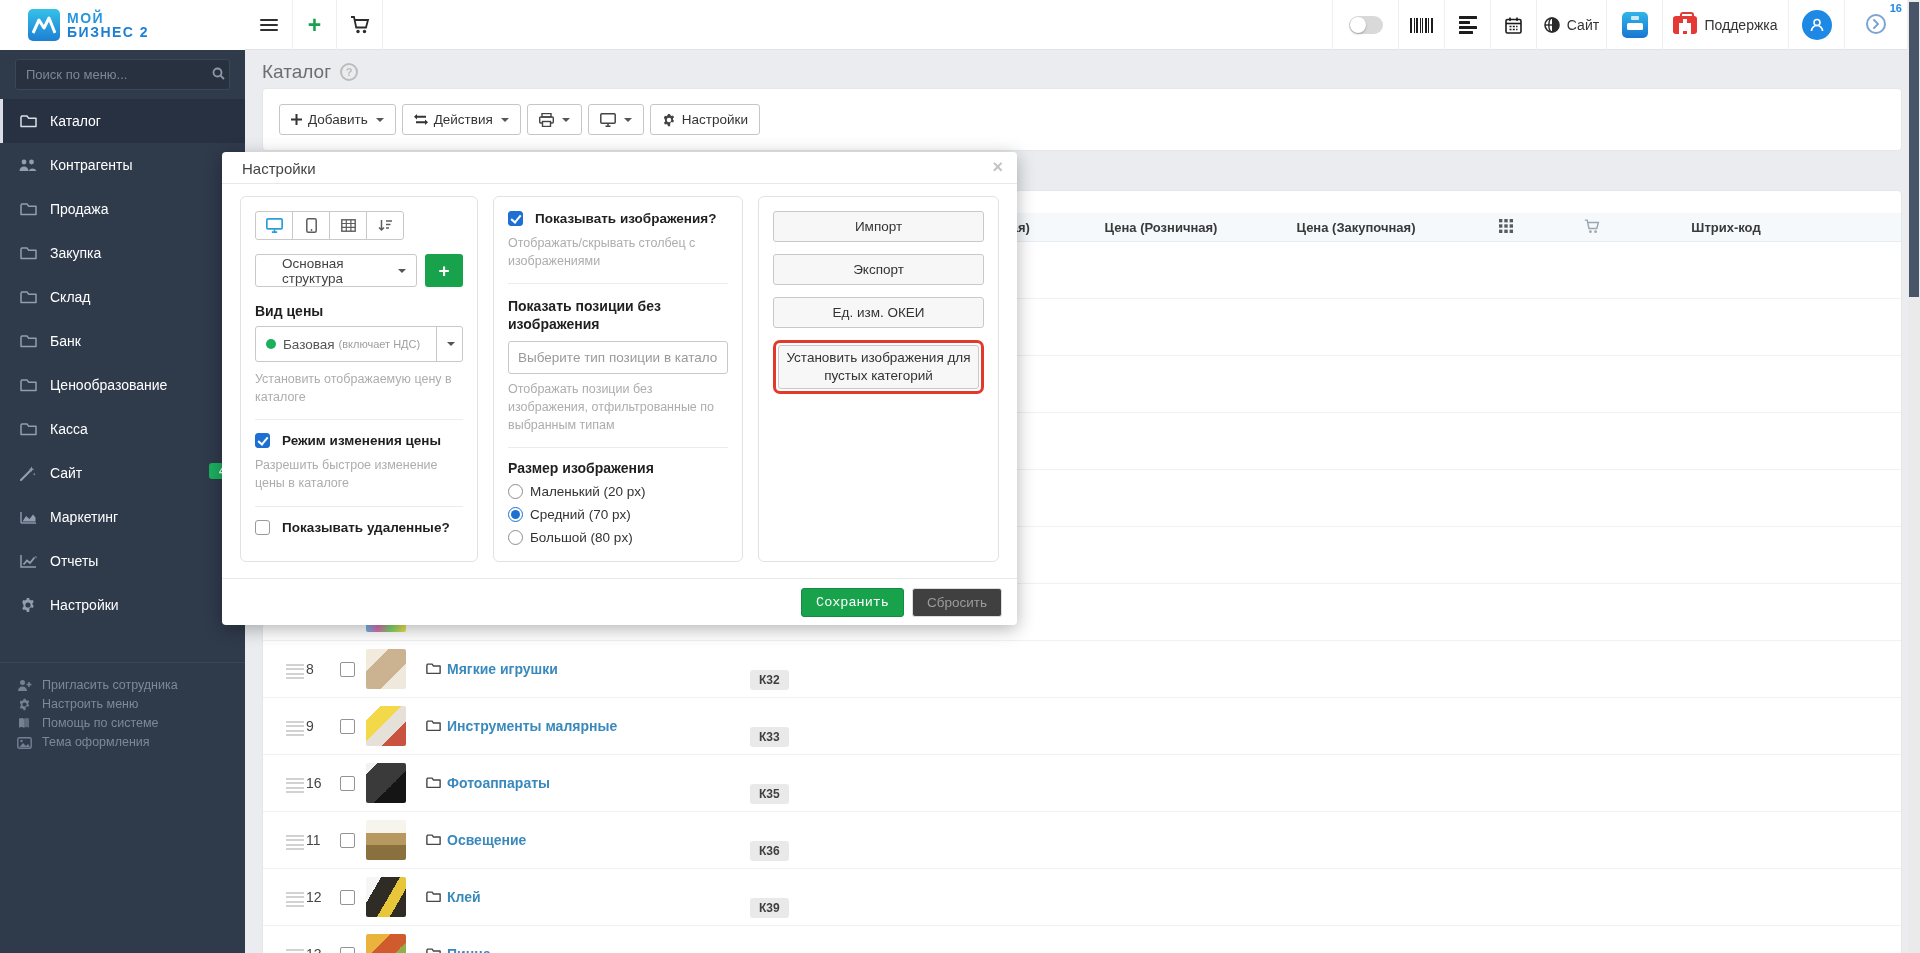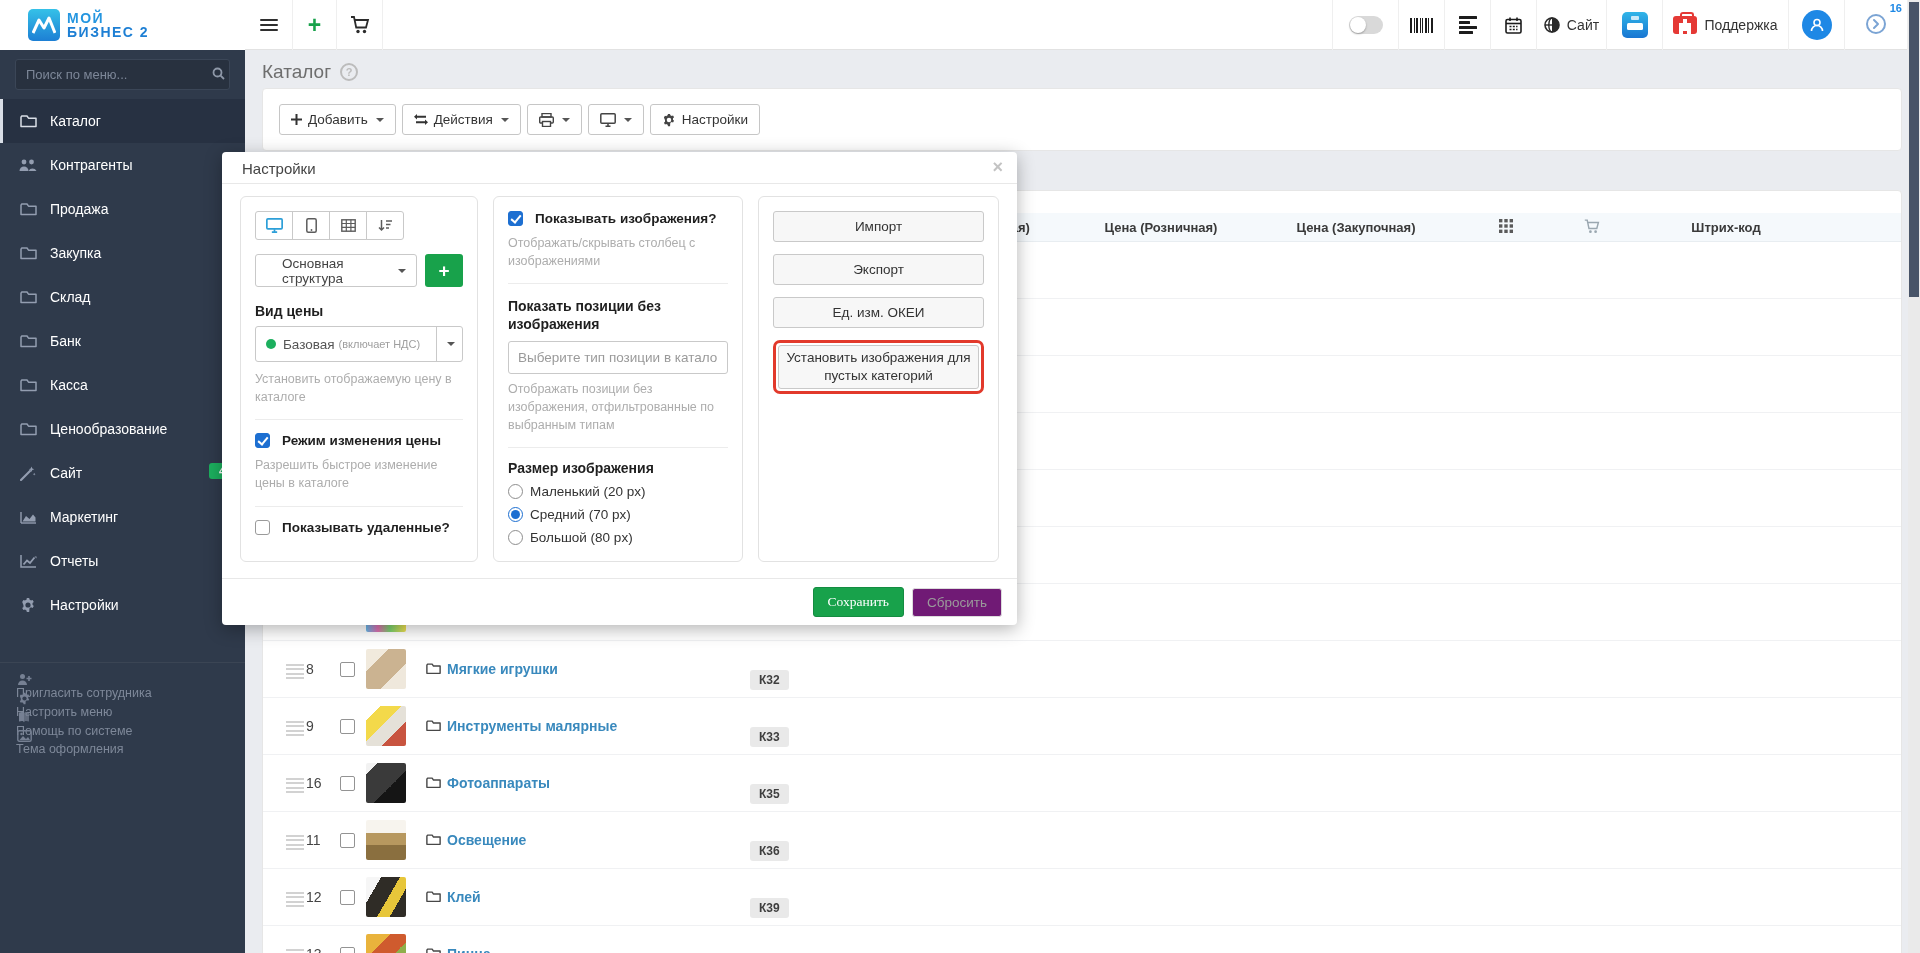--- a/index.html
+++ b/index.html
@@ -53,21 +53,21 @@
   .mi { height:44px; display:flex; align-items:center; padding-left:19px; cursor:pointer; position:relative; }
   .mi .ico { width:18px; color:#939db0; display:flex; justify-content:center; flex:none; }
   .mi .lbl { color:#ffffff; font-size:14px; margin-left:13px; }
   .mi.active { background:#273142; }
   .mi.active::before { content:""; position:absolute; left:0; top:0; width:3px; height:100%; background:#d9dee6; }
   .mi.active .lbl { color:#fff; }
   .mi.active .ico { color:#d9dee6; }
   .mi .mbadge { position:absolute; right:10px; top:12px; background:#1caf5e; color:#fff; font-size:11px; font-weight:700;
                 padding:2px 10px; border-radius:3px; }
   .side-util { position:absolute; left:0; top:612px; width:100%; border-top:1px solid #3b4554; padding:10px 0 0 16px; }
-  .ui-link { display:flex; align-items:flex-start; height:19px; color:#7e8899; font-size:12.5px; cursor:pointer;flex-direction:column; }
+  .ui-link { display:flex; align-items:flex-end; height:19px; color:#7e8899; font-size:12.5px; cursor:pointer; }
   .ui-link .ico { width:16px; margin-right:10px; display:flex; justify-content:center; color:#768093; }
 
   
   .main { position:absolute; left:245px; top:50px; width:1675px; height:903px; background:#eaecf0; }
   .page-head { position:absolute; left:17px; top:11px; display:flex; align-items:center; gap:9px; }
   .page-title { font-size:19px; color:#6e6e6e; }
   .help-circ { width:18px; height:18px; border:2px solid #bcbcbc; color:#bcbcbc; border-radius:50%;
                font-size:11px; font-weight:700; display:flex; align-items:center; justify-content:center; }
   .toolbar-card { position:absolute; left:17px; top:38px; width:1640px; height:63px; background:#fff;
                   border:1px solid #e6e6e6; border-radius:4px; padding:15px 16px; display:flex; gap:6px; }
@@ -141,22 +141,22 @@
   .rad.on::after { content:""; position:absolute; left:2px; top:2px; width:9px; height:9px; border-radius:50%; background:#1d6fd1; }
   .radlbl { font-size:13.5px; color:#333; }
   .mabtn { display:block; width:100%; height:31px; background:#f7f7f7; border:1px solid #c9c9c9; border-radius:3px;
            font-size:13.5px; color:#333; cursor:pointer; margin-top:12px; font-family:"Liberation Sans",sans-serif; }
   .mabtn:first-child { margin-top:0; }
   .redwrap { margin-top:12px; border:3px solid #e2392b; border-radius:7px; padding:2px; }
   .mabtn.two { height:44px; line-height:1.3; margin-top:0; }
   .m-foot { height:47px; border-top:1px solid #e8e8e8; display:flex; justify-content:flex-end; align-items:center;
             padding-right:15px; gap:8px; }
   .savebtn { background:#18a24b; border:1px solid #148c41; color:#fff; font-size:13.5px; padding:6px 14px;
-             border-radius:3px; cursor:pointer; font-family:Liberation Serif, serif; }
-  .resetbtn { background:#701a75; border:1px solid #dcdcdc; color:#9b9b9b; font-size:13.5px; padding:6px 14px;
+             border-radius:3px; cursor:pointer; font-family:Liberation Mono, monospace; }
+  .resetbtn { background:#404040; border:1px solid #dcdcdc; color:#9b9b9b; font-size:13.5px; padding:6px 14px;
               border-radius:3px; cursor:pointer; font-family:"Liberation Sans",sans-serif; }
 
   
   .scrollbar { position:absolute; right:0; top:0; width:12px; height:953px; background:#eaeaea; z-index:200; }
   .scrollthumb { position:absolute; left:1px; top:2px; width:10px; height:295px; background:#485468; }
 </style>
 </head>
 <body>
 
 <div class="topbar">
@@ -323,29 +323,29 @@
           </svg>
         </span>
       <span class="lbl">Банк</span>
     </div>
     <div class="mi">
       <span class="ico">
           <svg width="17" height="14" viewBox="0 0 17 14">
             <path d="M1 3.2V12.5H16V4.2H8.5L7 2H1.8Z" fill="none" stroke="currentColor" stroke-width="1.5" stroke-linejoin="round"></path>
           </svg>
         </span>
+      <span class="lbl">Ценообразование</span>
+    </div>
+    <div class="mi">
+      <span class="ico">
+          <svg width="17" height="14" viewBox="0 0 17 14">
+            <path d="M1 3.2V12.5H16V4.2H8.5L7 2H1.8Z" fill="none" stroke="currentColor" stroke-width="1.5" stroke-linejoin="round"></path>
+          </svg>
+        </span>
       <span class="lbl">Касса</span>
-    </div>
-    <div class="mi">
-      <span class="ico">
-          <svg width="17" height="14" viewBox="0 0 17 14">
-            <path d="M1 3.2V12.5H16V4.2H8.5L7 2H1.8Z" fill="none" stroke="currentColor" stroke-width="1.5" stroke-linejoin="round"></path>
-          </svg>
-        </span>
-      <span class="lbl">Ценообразование</span>
     </div>
     <div class="mi">
       <span class="ico">
           <svg width="16" height="16" viewBox="0 0 16 16">
             <path d="M1 15 L10 6" stroke="currentColor" stroke-width="2.2" stroke-linecap="round"></path>
             <path d="M11.5 1.5l.8 2 2 .8-2 .8-.8 2-.8-2-2-.8 2-.8Z" fill="currentColor"></path>
             <path d="M14.2 7.8l.4 1 1 .4-1 .4-.4 1-.4-1-1-.4 1-.4Z" fill="currentColor"></path>
           </svg>
         </span>
       <span class="lbl">Сайт</span>

